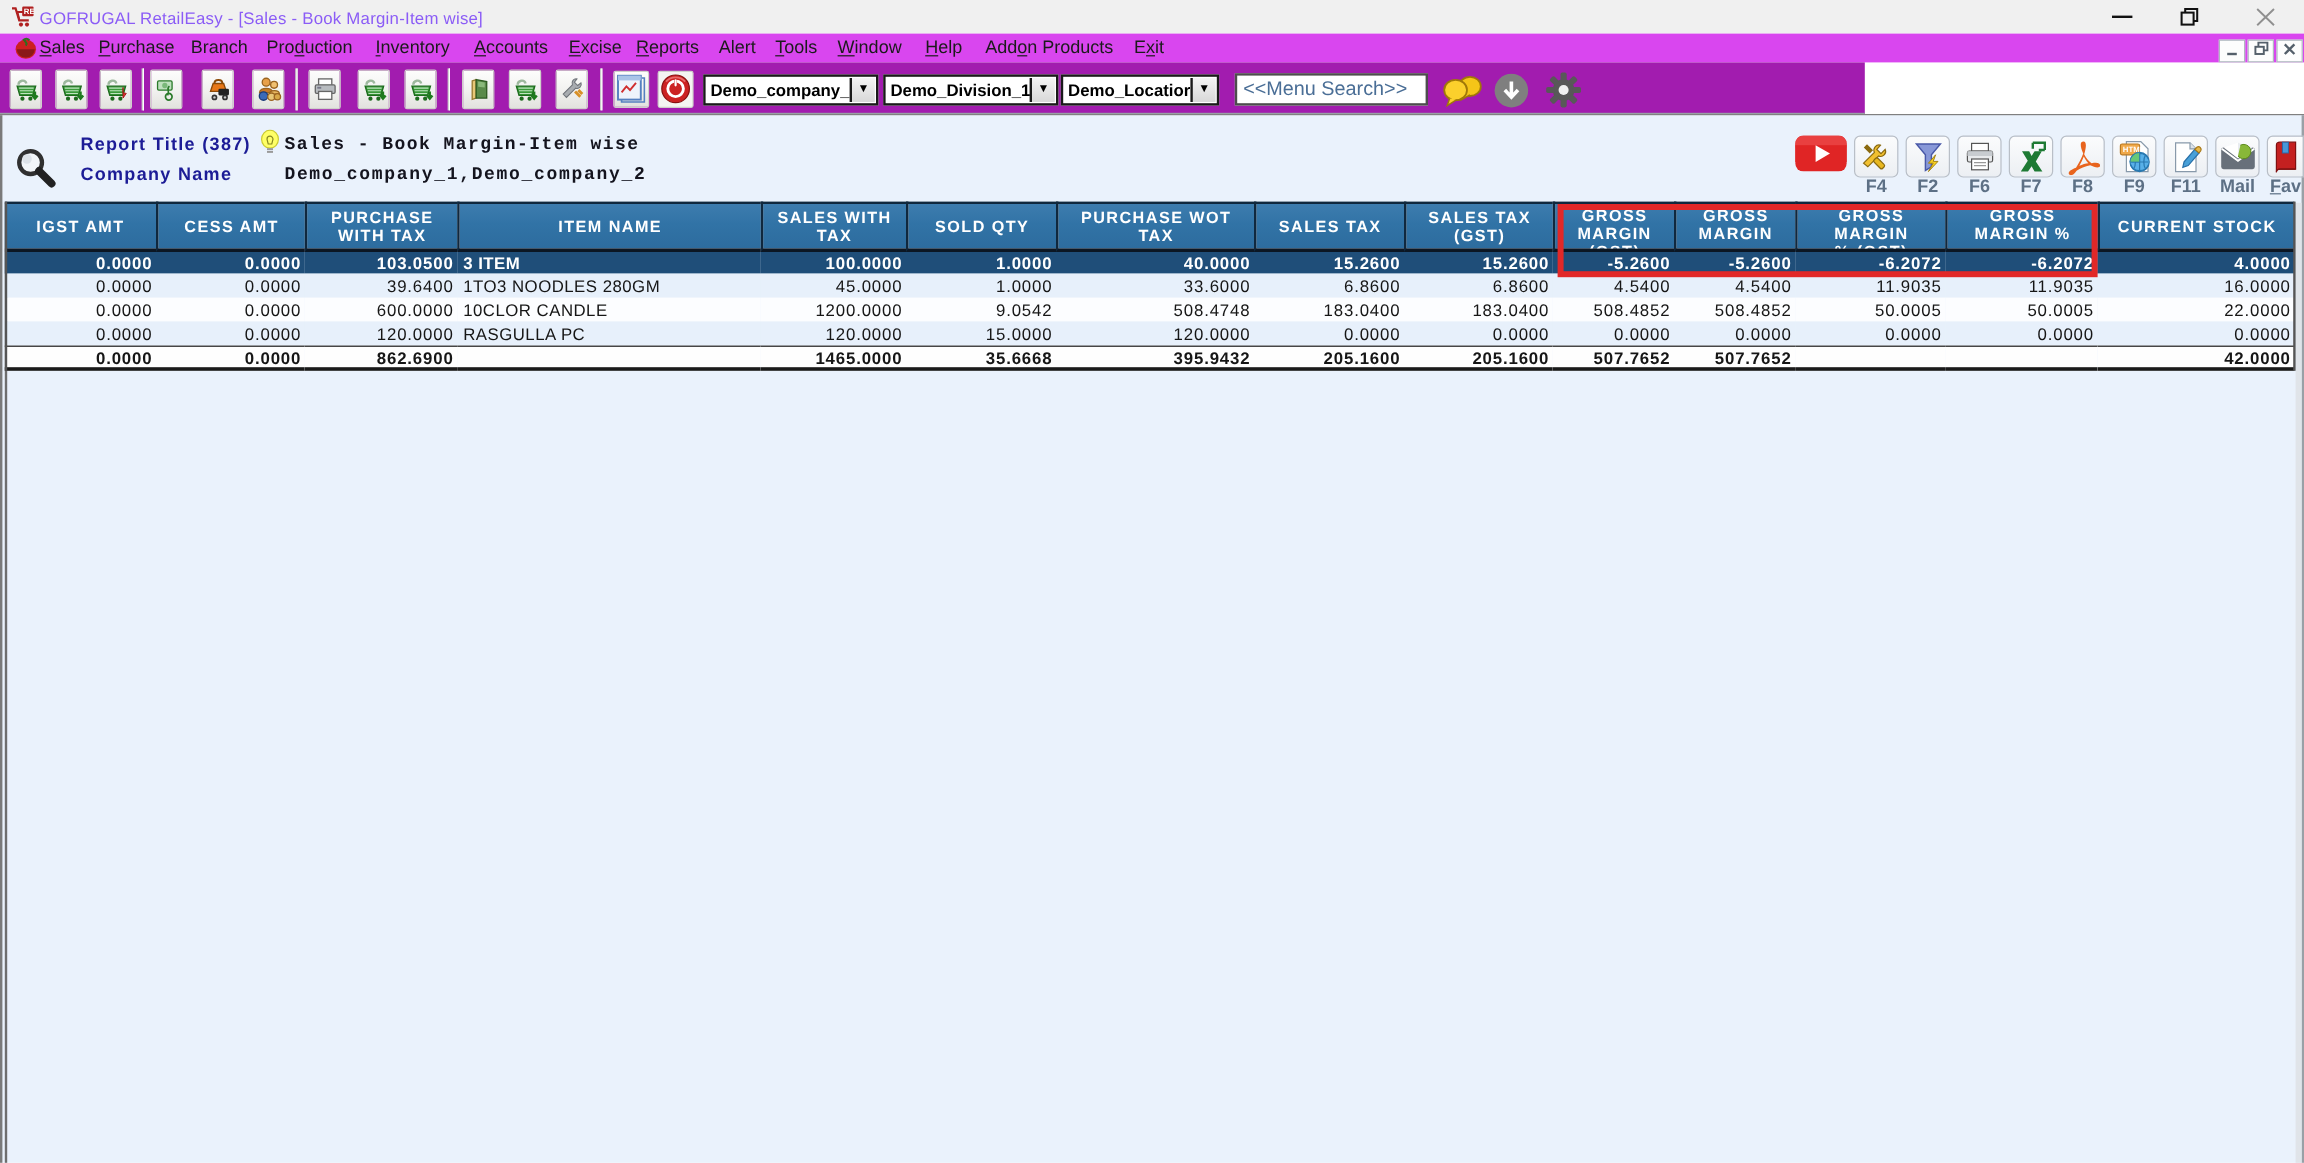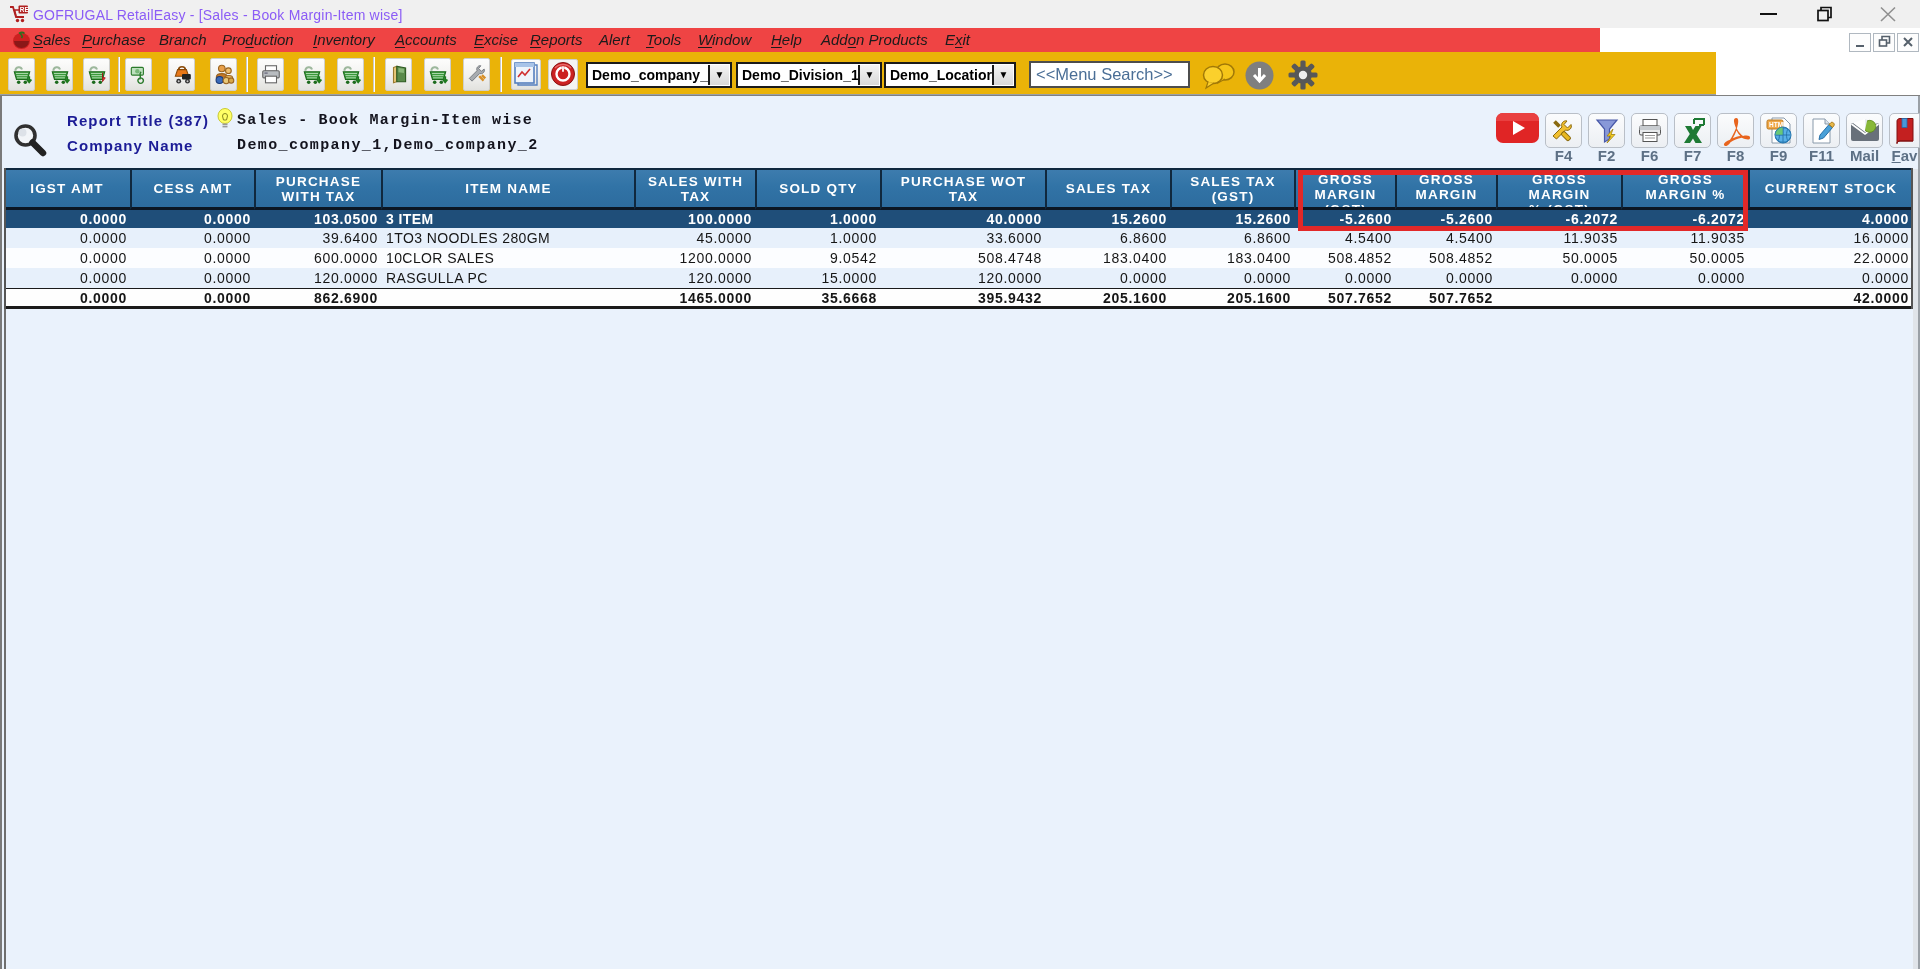--- a/index.html
+++ b/index.html
@@ -3,26 +3,26 @@
 <meta charset="utf-8">
 <style>
   * { margin:0; padding:0; box-sizing:border-box; }
   html,body { width:1920px; height:969px; overflow:hidden; font-family:"Liberation Sans", sans-serif; }
   .abs { position:absolute; }
   
   #titlebar { position:absolute; left:0; top:0; width:1920px; height:28px; background:#f0f0f0; }
   #titletext { position:absolute; left:33px; top:7px; font-size:14px; color:#8b5cf6; letter-spacing:0.2px; }
   .wbtn { position:absolute; top:0; width:46px; height:28px; }
   
-  #menubar { position:absolute; left:0; top:28px; width:1600px; height:24px; background:#ef4444;font-style:italic; }
+  #menubar { position:absolute; left:0; top:28px; width:1920px; height:24px; background:#d946ef; }
   .mi { position:absolute; top:3px; font-size:15px; color:#1b1b1b; white-space:pre; }
   .mi u { text-decoration:underline; text-underline-offset:2px; }
   .mdibtn { position:absolute; top:5px; width:22px; height:19px; background:#fdfdfd; border:1px solid #b0b8c0; color:#55606b; text-align:center; }
   
-  #toolbar { position:absolute; left:0; top:52px; width:1716px; height:43px; background:#eab308; border-bottom:1px solid #9aa0a6; }
+  #toolbar { position:absolute; left:0; top:52px; width:1554px; height:43px; background:#a21caf; border-bottom:1px solid #9aa0a6; }
   .tbtn { position:absolute; top:6px; width:27px; height:33px; background:linear-gradient(180deg,#fdfdfc 0%,#f1f1ef 55%,#e2e2de 100%); border:1px solid #cfcfcb; border-radius:2px; }
   .tsep { position:absolute; top:5px; width:2px; height:35px; background:#c9c9c9; border-right:1px solid #ffffff; }
   .tbtn svg { position:absolute; left:2px; top:4px; }
   .combo { position:absolute; top:10px; height:26px; background:#fff; border:2px solid #1a1a1a; font-weight:bold; font-size:14px; color:#000; }
   .combo .ctext { position:absolute; left:4px; top:3px; white-space:nowrap; overflow:hidden; }
   .combo .carrow { position:absolute; right:1px; top:1px; bottom:1px; width:21px; background:linear-gradient(180deg,#f4f4f4,#d8d8d8); border-left:2px solid #1a1a1a; text-align:center; font-size:10px; line-height:20px; color:#000; }
   #menusearch { position:absolute; left:1029px; top:9px; width:161px; height:27px; background:#fff; border:2px solid #4d4d4d; color:#4a6e96; font-size:16.5px; padding-left:5px; line-height:23px; }
   
   #reportarea { position:absolute; left:0; top:95px; width:1920px; height:874px; background:#eaf2fc; border-top:1px solid #808080; }
   #reportarea .edgeL1 { position:absolute; left:0; top:0; bottom:0; width:2px; background:#7a7a7a; }
@@ -472,21 +472,21 @@
   <td>4.5400</td>
           <td>4.5400</td>
           <td>11.9035</td>
           <td>11.9035</td>
           <td>16.0000</td>
  </tr>
  <tr class="r2">
   <td>0.0000</td>
           <td>0.0000</td>
           <td>600.0000</td>
-          <td class="iname">10CLOR SALES</td>
+          <td class="iname">10CLOR CANDLE</td>
   <td>1200.0000</td>
           <td>9.0542</td>
           <td>508.4748</td>
           <td>183.0400</td>
           <td>183.0400</td>
   <td>508.4852</td>
           <td>508.4852</td>
           <td>50.0005</td>
           <td>50.0005</td>
           <td>22.0000</td>

